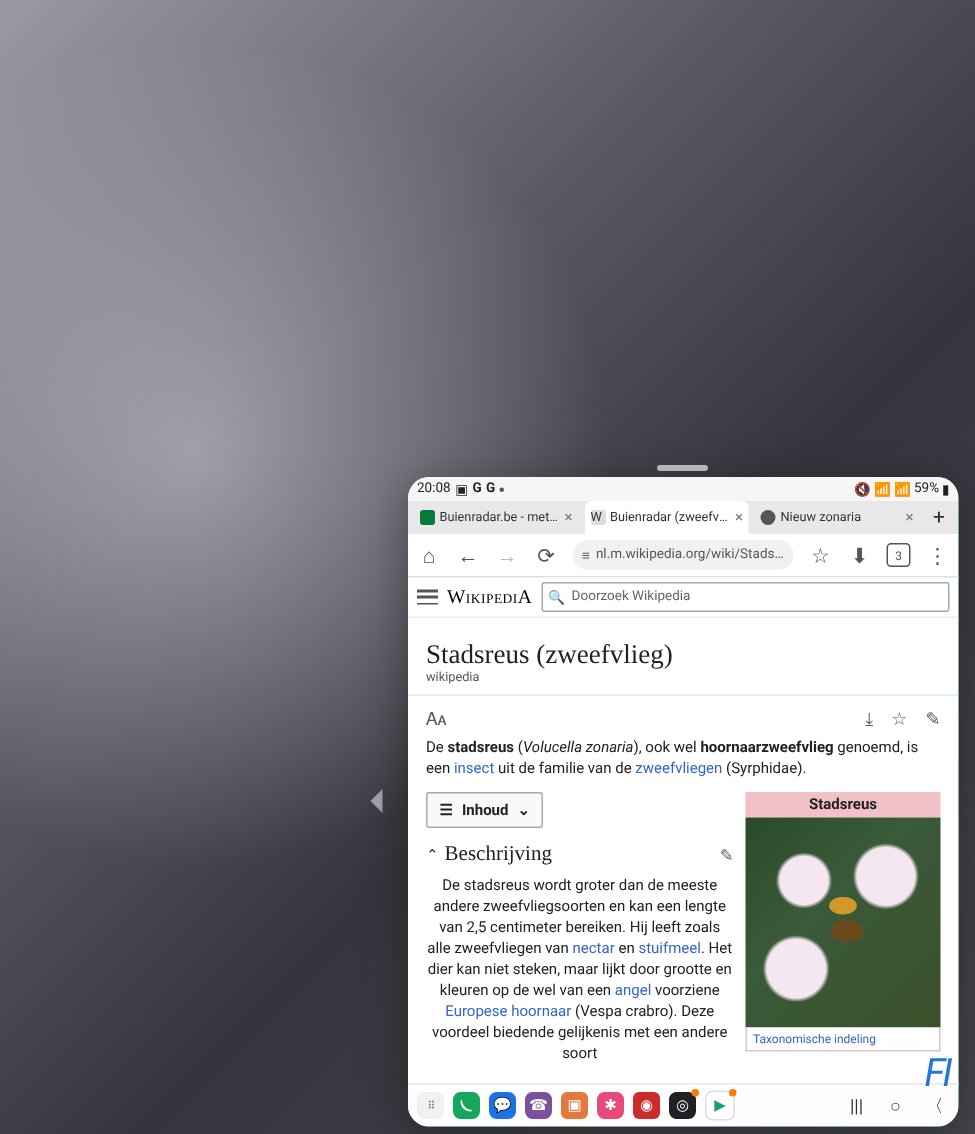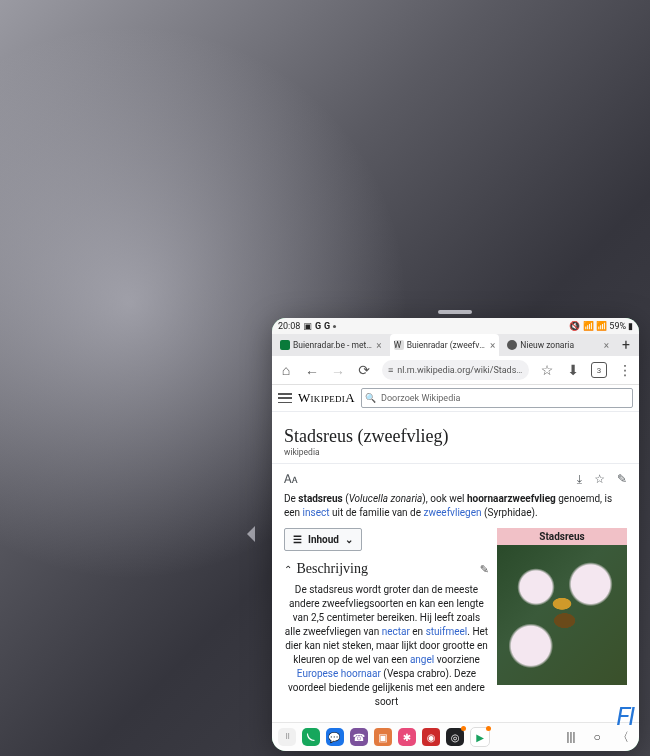--- a/index.html
+++ b/index.html
@@ -405,20 +405,21 @@
                 <span style="font-size:10px">⌃</span>
                 <span>Beschrijving</span>
               </h2>
             <span style="font-size:11px;color:#555">✎</span>
           </div>
           <div class="para" id="section-body">De stadsreus wordt groter dan de meeste andere zweefvliegsoorten en kan een lengte van 2,5 centimeter bereiken. Hij leeft zoals alle zweefvliegen van <a>nectar</a> en <a>stuifmeel</a>. Het dier kan niet steken, maar lijkt door grootte en kleuren op de wel van een <a>angel</a> voorziene <a>Europese hoornaar</a> (Vespa crabro). Deze voordeel biedende gelijkenis met een andere soort</div>
         </div>
         <div class="infobox">
           <div class="infobox-title">Stadsreus</div>
           <div class="infobox-img"></div>
+          <div class="infobox-caption">Taxonomische indeling</div>
         </div>
       </div>
     </div>
   </div>
 
   <div class="navbar">
     <div class="app-icon" style="background:#f0f0f0;color:#666;font-size:7px;letter-spacing:-1px">⠿</div>
     <div class="app-icon" style="background:#16a75c">
         <svg width="10" height="10" viewBox="0 0 10 10">
           <path d="M2 1c0 4 3 7 7 7l-1 1c-4 0-7-3-7-7z" fill="#fff"></path>

